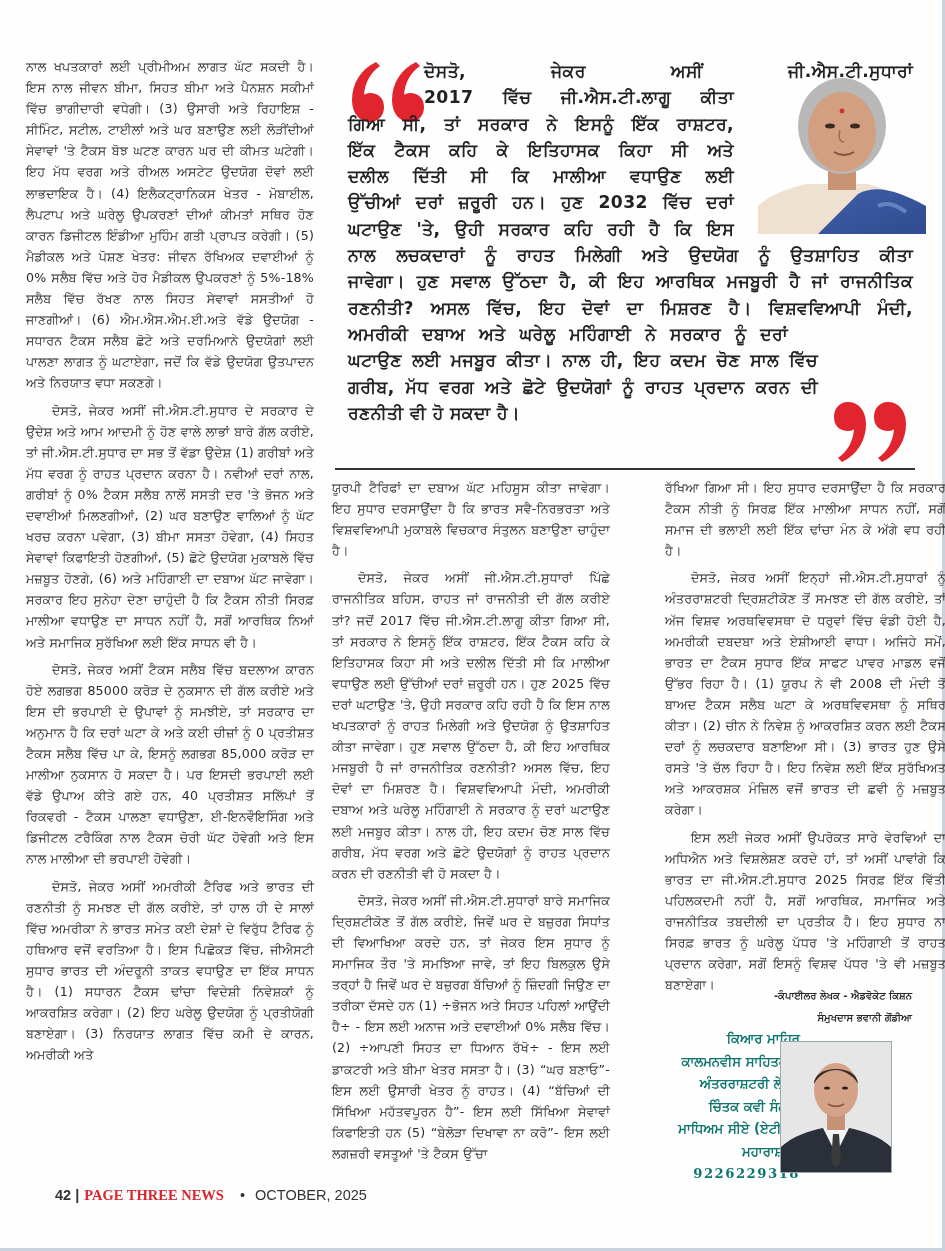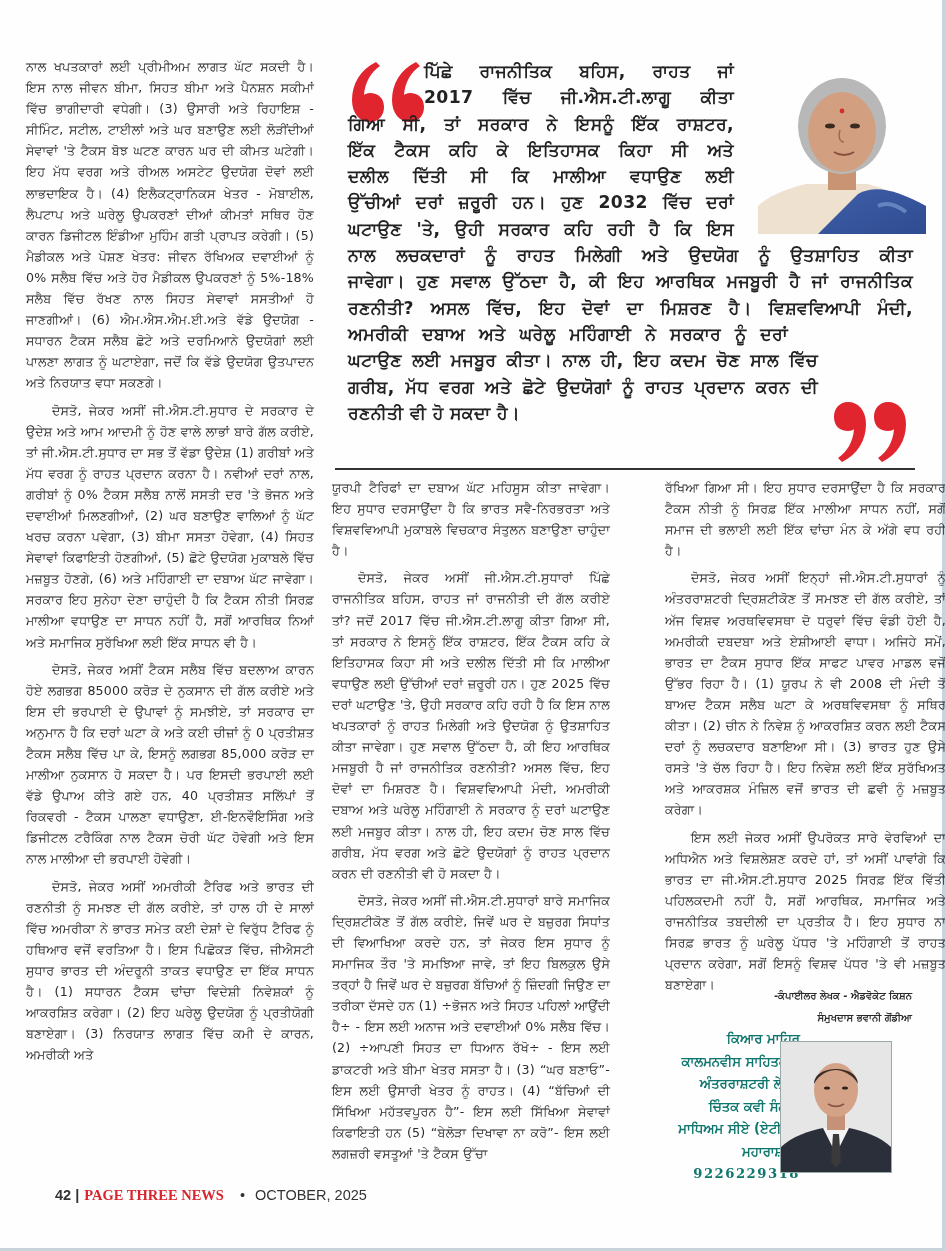--- a/index.html
+++ b/index.html
@@ -70,21 +70,21 @@
 </div>
 
 <svg class="pq-open" viewBox="0 0 80 80">
   <g fill="#e0252f">
     <path d="M30 10 C14 18 6 32 6 48 C6 62 14 70 24 70 C33 70 38 63 38 55 C38 46 32 41 24 41 C21 41 19 42 18 43 C19 30 25 20 34 14 Z"></path>
     <path d="M70 10 C54 18 46 32 46 48 C46 62 54 70 64 70 C73 70 78 63 78 55 C78 46 72 41 64 41 C61 41 59 42 58 43 C59 30 65 20 74 14 Z"></path>
   </g>
 </svg>
 
 <div class="pq-text">
-  <span class="line" style="padding-left:76px;text-align-last:justify;width:310px">ਪਿੱਛੇ ਰਾਜਨੀਤਿਕ ਬਹਿਸ, ਰਾਹਤ ਜਾਂ</span>
+  <span class="line" style="padding-left:76px;text-align-last:justify">ਦੋਸਤੋ, ਜੇਕਰ ਅਸੀਂ ਜੀ.ਐਸ.ਟੀ.ਸੁਧਾਰਾਂ</span>
   <span class="line" style="padding-left:76px;text-align-last:justify;width:310px">2017 ਵਿੱਚ ਜੀ.ਐਸ.ਟੀ.ਲਾਗੂ ਕੀਤਾ</span>
   <span class="line" style="text-align-last:justify;width:386px">ਗਿਆ ਸੀ, ਤਾਂ ਸਰਕਾਰ ਨੇ ਇਸਨੂੰ ਇੱਕ ਰਾਸ਼ਟਰ,</span>
   <span class="line" style="text-align-last:justify;width:386px">ਇੱਕ ਟੈਕਸ ਕਹਿ ਕੇ ਇਤਿਹਾਸਕ ਕਿਹਾ ਸੀ ਅਤੇ</span>
   <span class="line" style="text-align-last:justify;width:386px">ਦਲੀਲ ਦਿੱਤੀ ਸੀ ਕਿ ਮਾਲੀਆ ਵਧਾਉਣ ਲਈ</span>
   <span class="line" style="text-align-last:justify;width:386px">ਉੱਚੀਆਂ ਦਰਾਂ ਜ਼ਰੂਰੀ ਹਨ। ਹੁਣ 2032 ਵਿੱਚ ਦਰਾਂ</span>
   <span class="line" style="text-align-last:justify;width:386px">ਘਟਾਉਣ 'ਤੇ, ਉਹੀ ਸਰਕਾਰ ਕਹਿ ਰਹੀ ਹੈ ਕਿ ਇਸ</span>
   <span class="line" style="text-align-last:justify">ਨਾਲ ਲਚਕਦਾਰਾਂ ਨੂੰ ਰਾਹਤ ਮਿਲੇਗੀ ਅਤੇ ਉਦਯੋਗ ਨੂੰ ਉਤਸ਼ਾਹਿਤ ਕੀਤਾ</span>
   <span class="line" style="text-align-last:justify">ਜਾਵੇਗਾ। ਹੁਣ ਸਵਾਲ ਉੱਠਦਾ ਹੈ, ਕੀ ਇਹ ਆਰਥਿਕ ਮਜਬੂਰੀ ਹੈ ਜਾਂ ਰਾਜਨੀਤਿਕ</span>
   <span class="line" style="text-align-last:justify">ਰਣਨੀਤੀ? ਅਸਲ ਵਿੱਚ, ਇਹ ਦੋਵਾਂ ਦਾ ਮਿਸ਼ਰਣ ਹੈ। ਵਿਸ਼ਵਵਿਆਪੀ ਮੰਦੀ,</span>
   <span class="line" style="text-align-last:justify;width:440px">ਅਮਰੀਕੀ ਦਬਾਅ ਅਤੇ ਘਰੇਲੂ ਮਹਿੰਗਾਈ ਨੇ ਸਰਕਾਰ ਨੂੰ ਦਰਾਂ</span>

